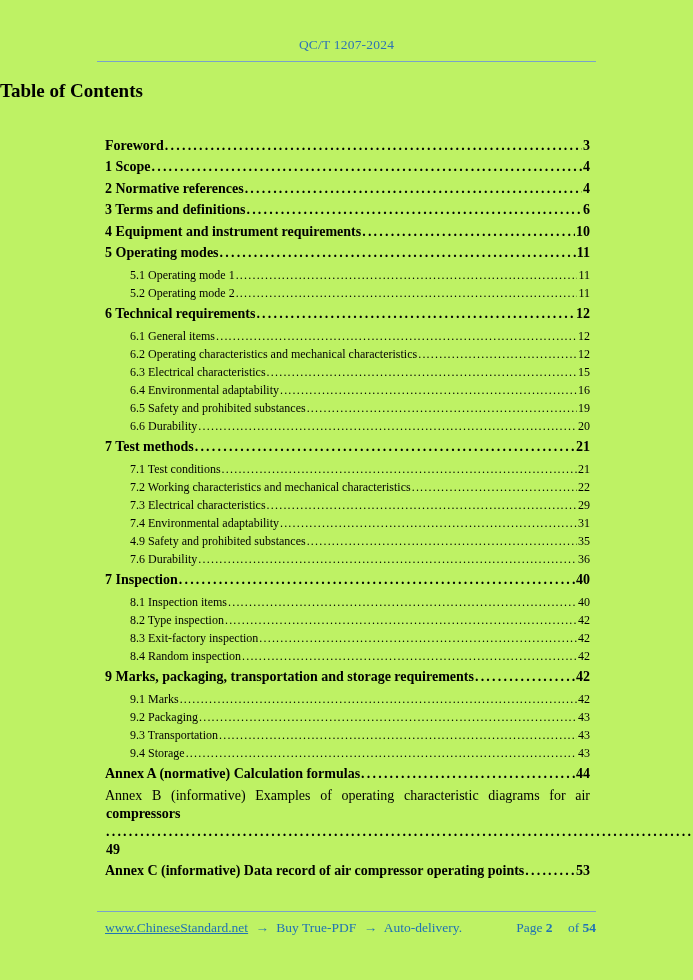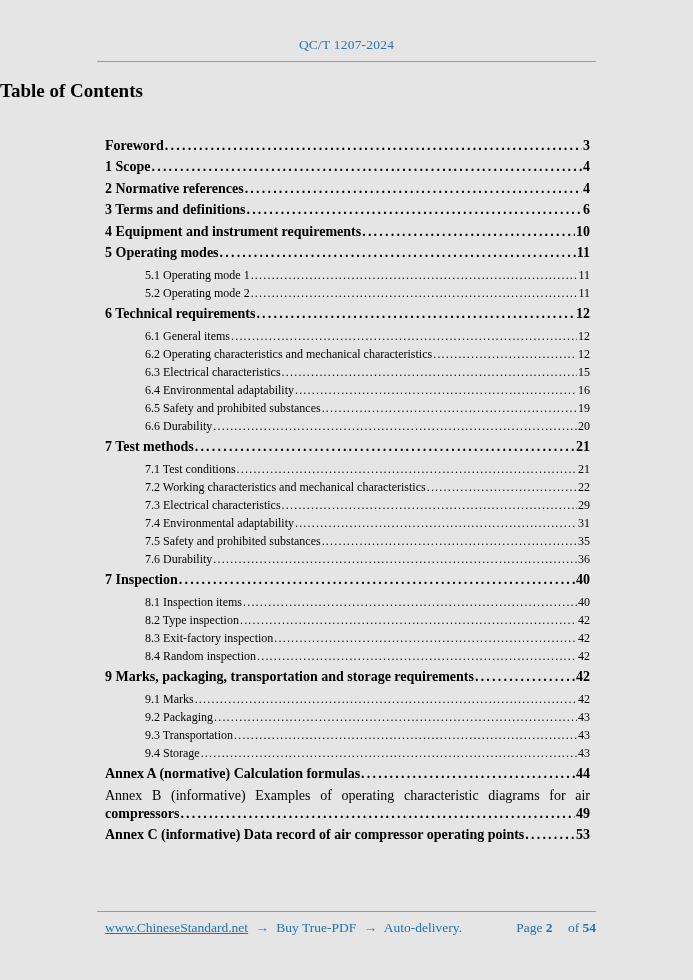--- a/index.html
+++ b/index.html
@@ -6,21 +6,21 @@
     margin: 0;
     padding: 0;
     background: #888;
     font-family: "Liberation Serif", "DejaVu Serif", serif;
   }
   .page {
     position: relative;
     width: 693px;
     height: 980px;
     margin: 0 auto;
-    background: #e5e5e5;
+    background: #bef264;
     overflow: hidden;
     color: #000;
   }
   
   .page-header {
     position: absolute;
     top: 0;
     left: 97px;
     right: 97px;
     height: 61px;
@@ -69,33 +69,33 @@
   .lvl0 {
     font-size: 14px;
     line-height: 18px;
     margin: 3.5px 0;
     font-weight: bold;
   }
   .lvl0 .toc-dots::after { letter-spacing: 2.2px; }
   .lvl1 {
     font-size: 12px;
     line-height: 18px;
-    margin-left: 40px;
+    margin-left: 25px;
     align-items: center;
   }
   .lvl1 .toc-dots::after { letter-spacing: 1.2px; }
   .toc-page { white-space: nowrap; }
   .wrap-line1 {
     font-size: 14px;
     line-height: 18px;
     margin-top: 1px;
     text-align: justify;
     text-align-last: justify;
   }
-  .wrap-cont { margin-top: 0; }
+  .wrap-cont { margin-top: 0; flex-direction: column; }
   
   .page-footer {
     position: absolute;
     top: 911px;
     left: 97px;
     right: 97px;
     border-top: 1px solid #7aa3c9;
     padding-top: 8px;
     display: flex;
     justify-content: space-between;
@@ -219,21 +219,21 @@
         <span class="toc-label">7.3 Electrical characteristics</span>
         <span class="toc-dots"></span>
         <span class="toc-page">29</span>
       </div>
       <div class="toc-row lvl1">
         <span class="toc-label">7.4 Environmental adaptability</span>
         <span class="toc-dots"></span>
         <span class="toc-page">31</span>
       </div>
       <div class="toc-row lvl1">
-        <span class="toc-label">7.5 Safety and prohibited substances</span>
+        <span class="toc-label">4.9 Safety and prohibited substances</span>
         <span class="toc-dots"></span>
         <span class="toc-page">35</span>
       </div>
       <div class="toc-row lvl1">
         <span class="toc-label">7.6 Durability</span>
         <span class="toc-dots"></span>
         <span class="toc-page">36</span>
       </div>
       <div class="toc-row lvl0">
         <span class="toc-label">7 Inspection</span>

